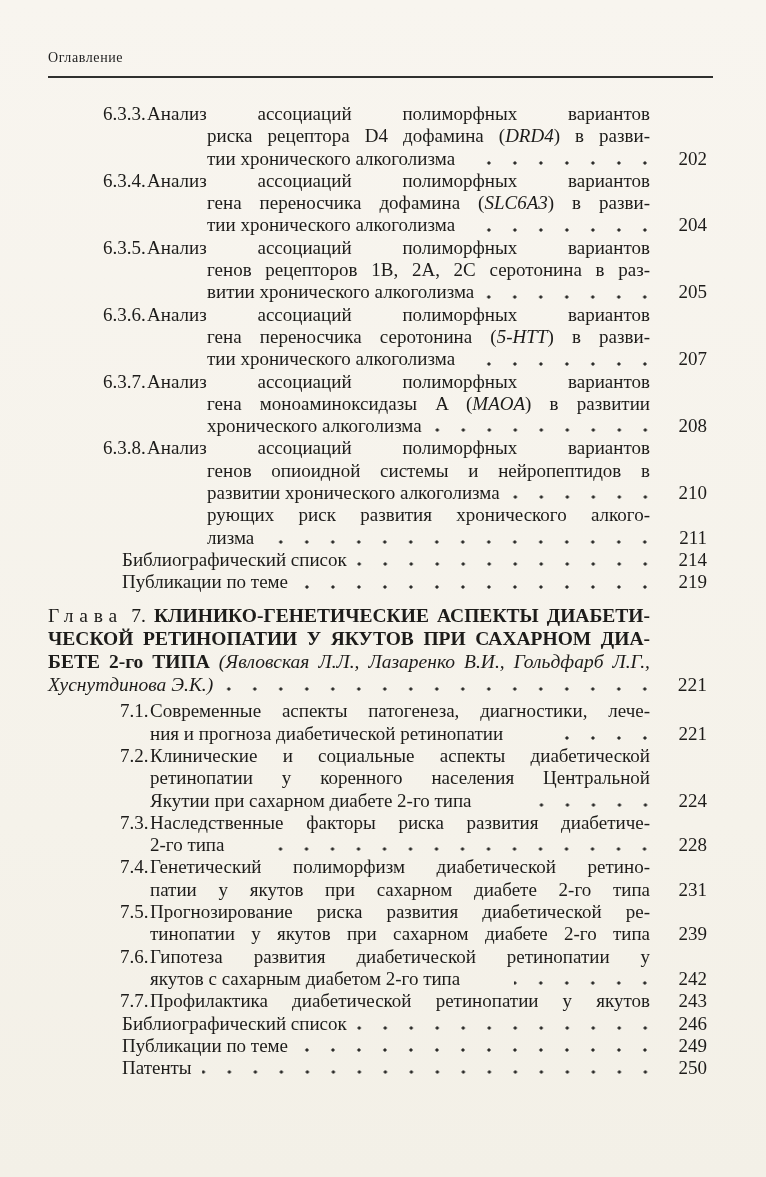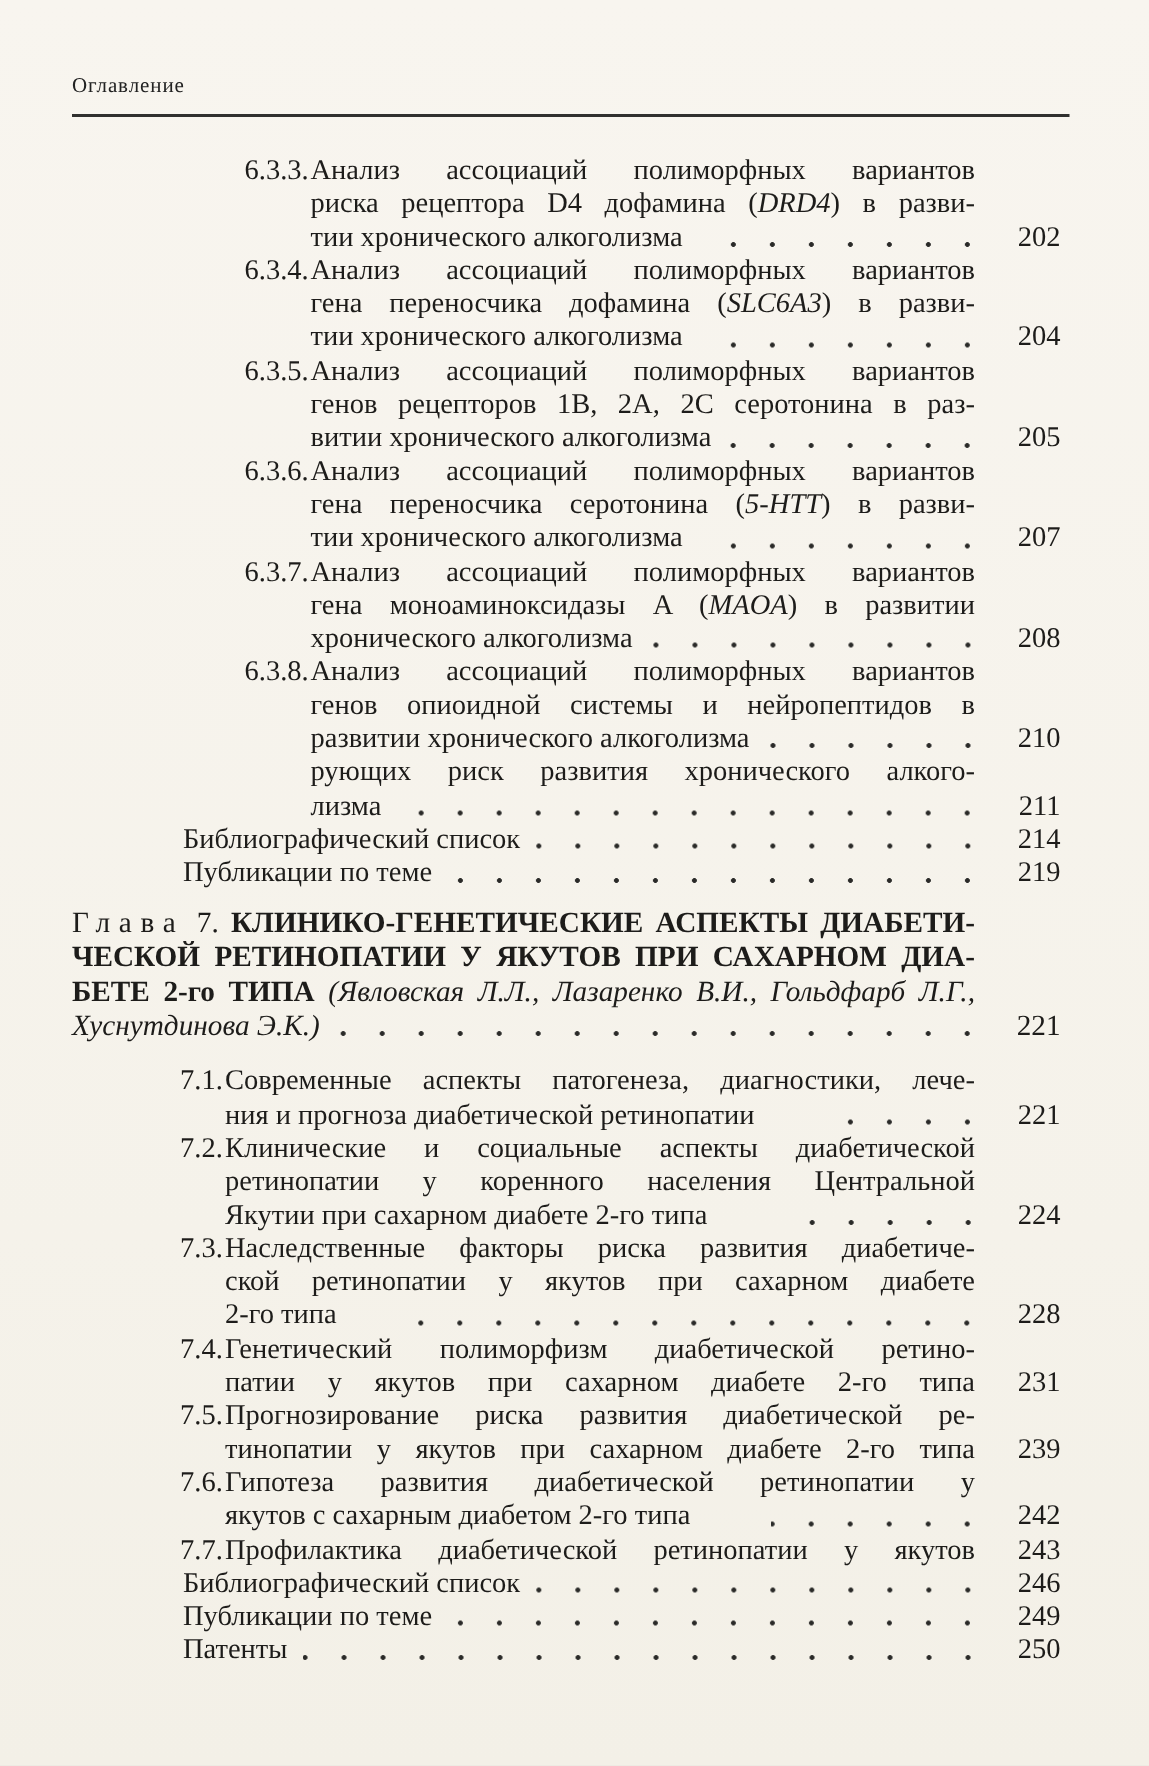--- a/index.html
+++ b/index.html
@@ -21,21 +21,21 @@
   
   .l{
     display:flex;
     position:relative;
     margin-right:63px;              
     font-size:19px;
     line-height:22.3px;
     min-height:22.3px;
   }
   
-  .n3{margin-left:115px;}           
+  .n3{margin-left:55px;}           
   .t3{margin-left:159px;}           
   .cx{margin-left:74px;}            
   .n7{margin-left:72px;}            
   .t7{margin-left:102px;gap:44px;}           
 
   .num3{flex:0 0 44px;white-space:nowrap;}
   .num7{flex:0 0 30px;white-space:nowrap;}
   .jt{flex:1 1 auto;text-align:justify;text-align-last:justify;}
   .nt{flex:0 0 auto;white-space:pre;}
   .dots{
@@ -54,21 +54,21 @@
   }
 
   
   .h{font-size:19.5px;line-height:23.2px;font-weight:bold;}
   .h i{font-weight:normal;}
   .rg{font-weight:normal;}
   .gl{font-weight:normal;letter-spacing:0.30em;}
 
   #sec6{margin-top:25px;}
   #ch7{margin-top:10px;}
-  #sec7{margin-top:14px;}
+  #sec7{margin-top:4px;}
 </style>
 </head>
 <body>
 
 <div class="paper">
   <div class="content">
 
     <div class="hdr">Оглавление</div>
     <div class="rule"></div>
 
@@ -233,23 +233,20 @@
             <span class="pg">224</span>
           </div>
       </div>
 
       <div>
         <div class="l n7">
             <span class="num7">7.3.</span>
             <span class="jt">Наследственные факторы риска развития диабетиче-</span>
           </div>
         <div class="l t7">
-            <span class="jt">ской ретинопатии у якутов при сахарном диабете</span>
-          </div>
-        <div class="l t7">
             <span class="nt">2-го типа</span>
             <span class="dots"></span>
             <span class="pg">228</span>
           </div>
       </div>
 
       <div>
         <div class="l n7">
             <span class="num7">7.4.</span>
             <span class="jt">Генетический полиморфизм диабетической ретино-</span>

